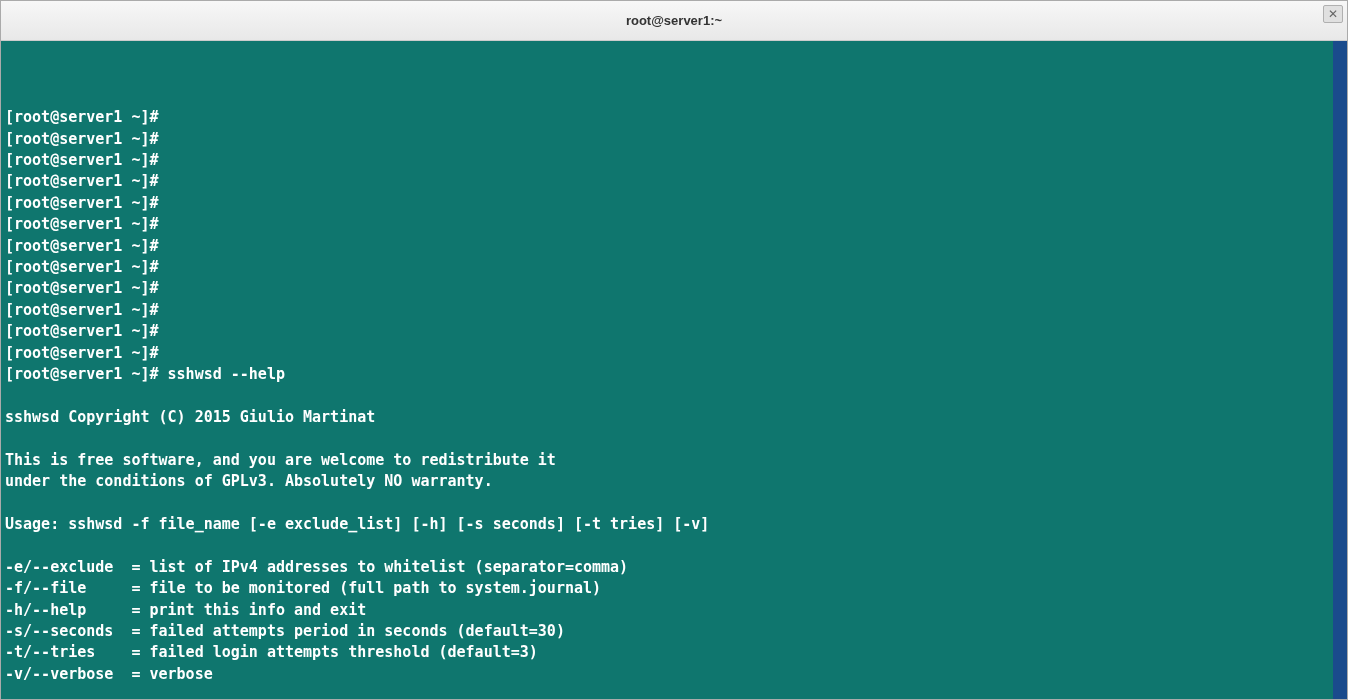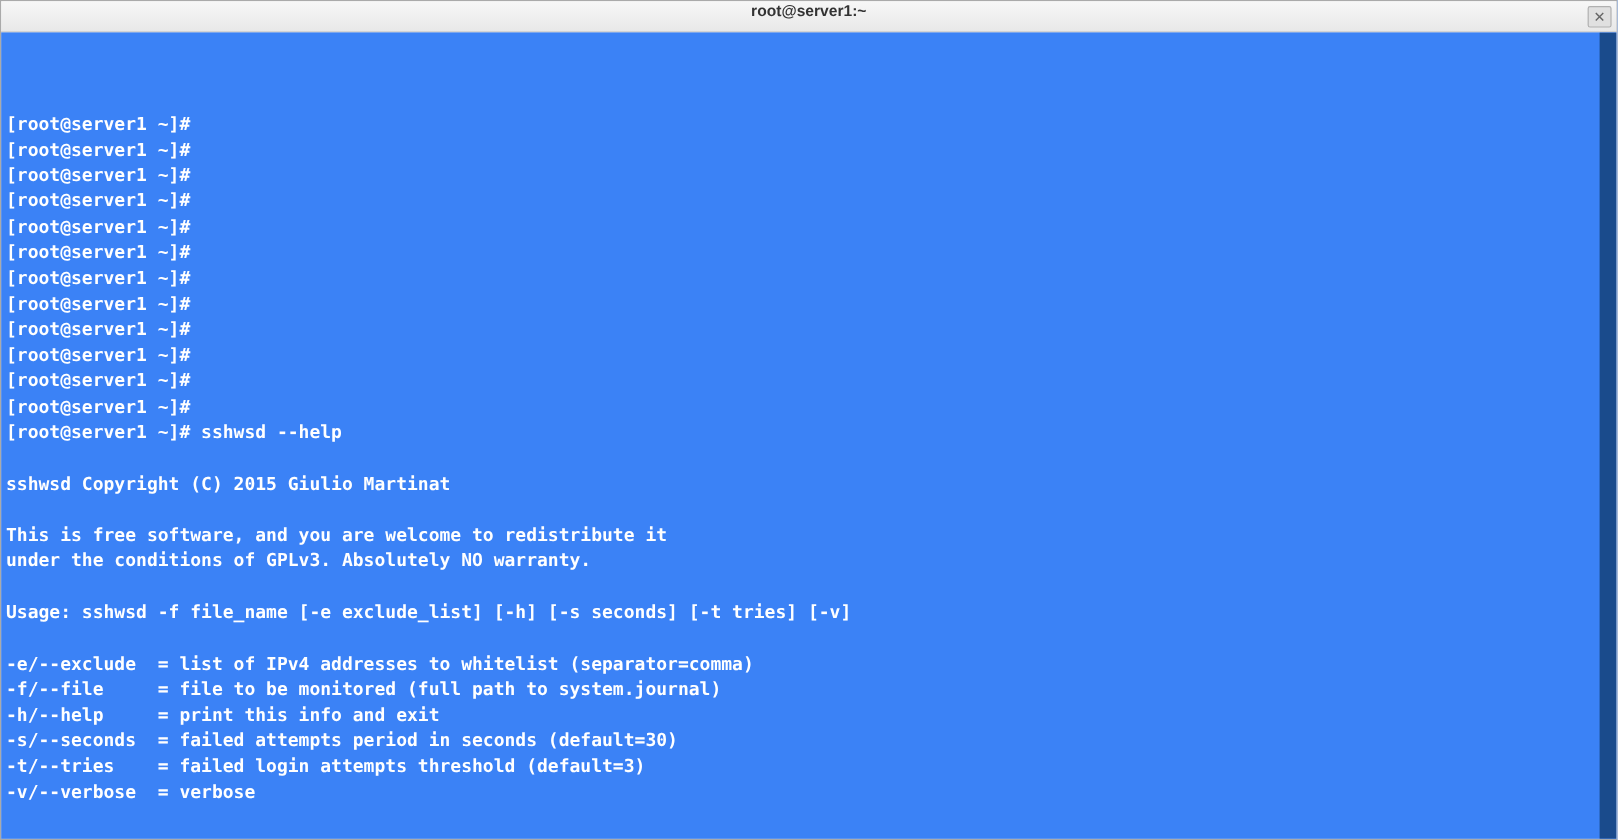--- a/index.html
+++ b/index.html
@@ -11,24 +11,25 @@
     overflow: hidden;
   }
   .window {
     width: 100%;
     height: 100%;
     display: flex;
     flex-direction: column;
     border: 1px solid #aaa;
   }
   .titlebar {
-    height: 26px;
+    height: 40px;
     background: linear-gradient(to bottom, #f7f7f7, #e8e8e8);
     border-bottom: 1px solid #ccc;
     display: flex;
+    align-items: center;
     position: relative;
   }
   .titlebar-title {
     flex: 1;
     text-align: center;
     font-size: 13px;
     font-weight: bold;
     color: #333;
   }
   .titlebar-close {
@@ -57,21 +58,21 @@
     gap: 4px;
   }
   .menu-item {
     padding: 3px 8px;
     font-size: 13px;
     color: #333;
     cursor: pointer;
   }
   .terminal {
     flex: 1;
-    background: #3b82f6;
+    background: #0f766e;
     color: #ffffff;
     font-family: "DejaVu Sans Mono", "Liberation Mono", monospace;
     font-size: 15px;
     font-weight: bold;
     line-height: 21.4px;
     padding: 2px 4px;
     white-space: pre;
     overflow: hidden;
     position: relative;
   }

